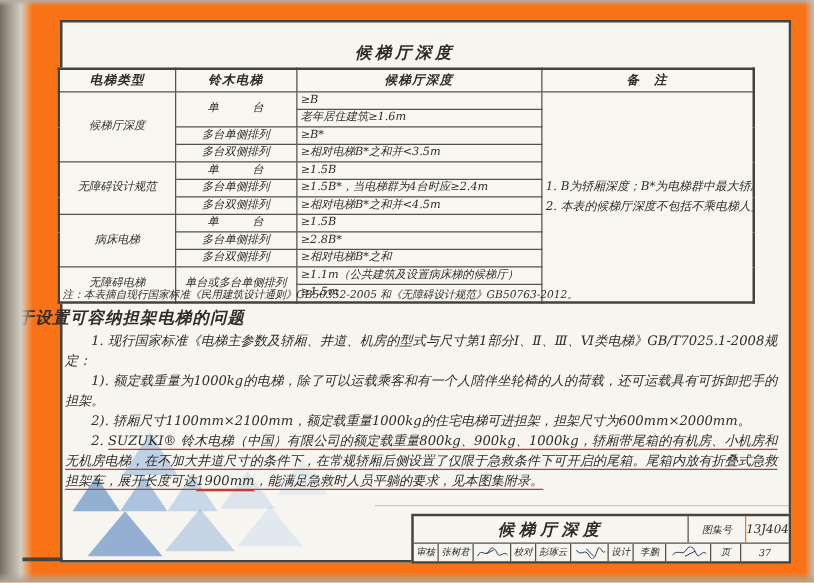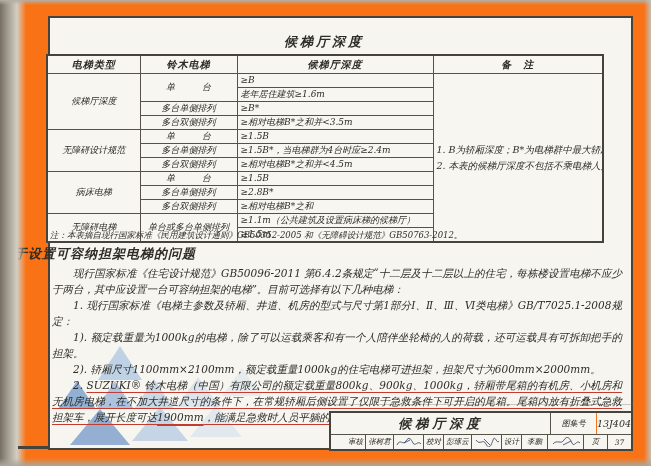--- a/index.html
+++ b/index.html
@@ -53,21 +53,21 @@
   .tblock{position:absolute;left:329px;top:411px;width:304px;height:40px;z-index:4;
       border:2px solid #45433c;box-sizing:border-box;background:#f6f5f0;
       display:flex;flex-direction:column;}
   .tb-top{display:flex;flex:1;border-bottom:1px solid #55524a;min-height:0;}
   .tb-title{width:222px;display:flex;align-items:center;justify-content:center;
       font-family:"Liberation Sans",sans-serif;font-weight:bold;font-size:13px;
       letter-spacing:4px;border-right:1px solid #55524a;box-sizing:border-box;}
   .tb-atlas-label{width:46px;display:flex;align-items:center;justify-content:center;
       font-size:8px;border-right:1px solid #f97316;box-sizing:border-box;}
   .tb-atlas-no{flex:1;display:flex;align-items:center;justify-content:center;font-size:9.5px;}
-  .tb-bot{display:flex;height:14px;margin-left:15px;}
+  .tb-bot{display:flex;height:14px;}
   .tb-c{display:flex;align-items:center;justify-content:center;font-size:7.5px;
       border-right:1px solid #55524a;box-sizing:border-box;overflow:hidden;white-space:nowrap;}
   .tb-c:last-child{border-right:none;}
   .sig svg{display:block;}
 </style>
 </head>
 <body>
 
 <div class="page">
 
@@ -161,21 +161,20 @@
       <td class="cl">≥1.5m</td>
     </tr>
   </tbody>
     </table>
 
   <div class="note">注：本表摘自现行国家标准《民用建筑设计通则》GB50352-2005 和《无障碍设计规范》GB50763-2012。</div>
 
   <div class="heading">关于设置可容纳担架电梯的问题</div>
 
   <div class="bodytext">
-    <p>现行国家标准《住宅设计规范》GB50096-2011 第6.4.2条规定“十二层及十二层以上的住宅，每栋楼设置电梯不应少于两台，其中应设置一台可容纳担架的电梯”。目前可选择有以下几种电梯：</p>
     <p>1. 现行国家标准《电梯主参数及轿厢、井道、机房的型式与尺寸第1部分Ⅰ、Ⅱ、Ⅲ、Ⅵ类电梯》GB/T7025.1-2008规定：</p>
     <p>1). 额定载重量为1000kg的电梯，除了可以运载乘客和有一个人陪伴坐轮椅的人的荷载，还可运载具有可拆卸把手的担架。</p>
     <p>2). 轿厢尺寸1100mm×2100mm，额定载重量1000kg的住宅电梯可进担架，担架尺寸为600mm×2000mm。</p>
     <p><span>2. </span><span class="red-ul">SUZUKI® 铃木电梯（中国）有限公司的额定载重量800kg、900kg、1000kg，轿厢带尾箱的有机房、小机房和无机房电梯，在不加大井道尺寸的条件下，在常规轿厢后侧设置了仅限于急救条件下可开启的尾箱。尾箱内放有折叠式急救担架车，展开长度可达</span><span class="red-ul-strong">1900mm</span><span class="red-ul">，能满足急救时人员平躺的要求，见本图集附录。</span></p>
   </div>
 
   <div class="tblock">
     <div class="tb-top">
       <div class="tb-title">候梯厅深度</div>
       <div class="tb-atlas-label">图集号</div>

